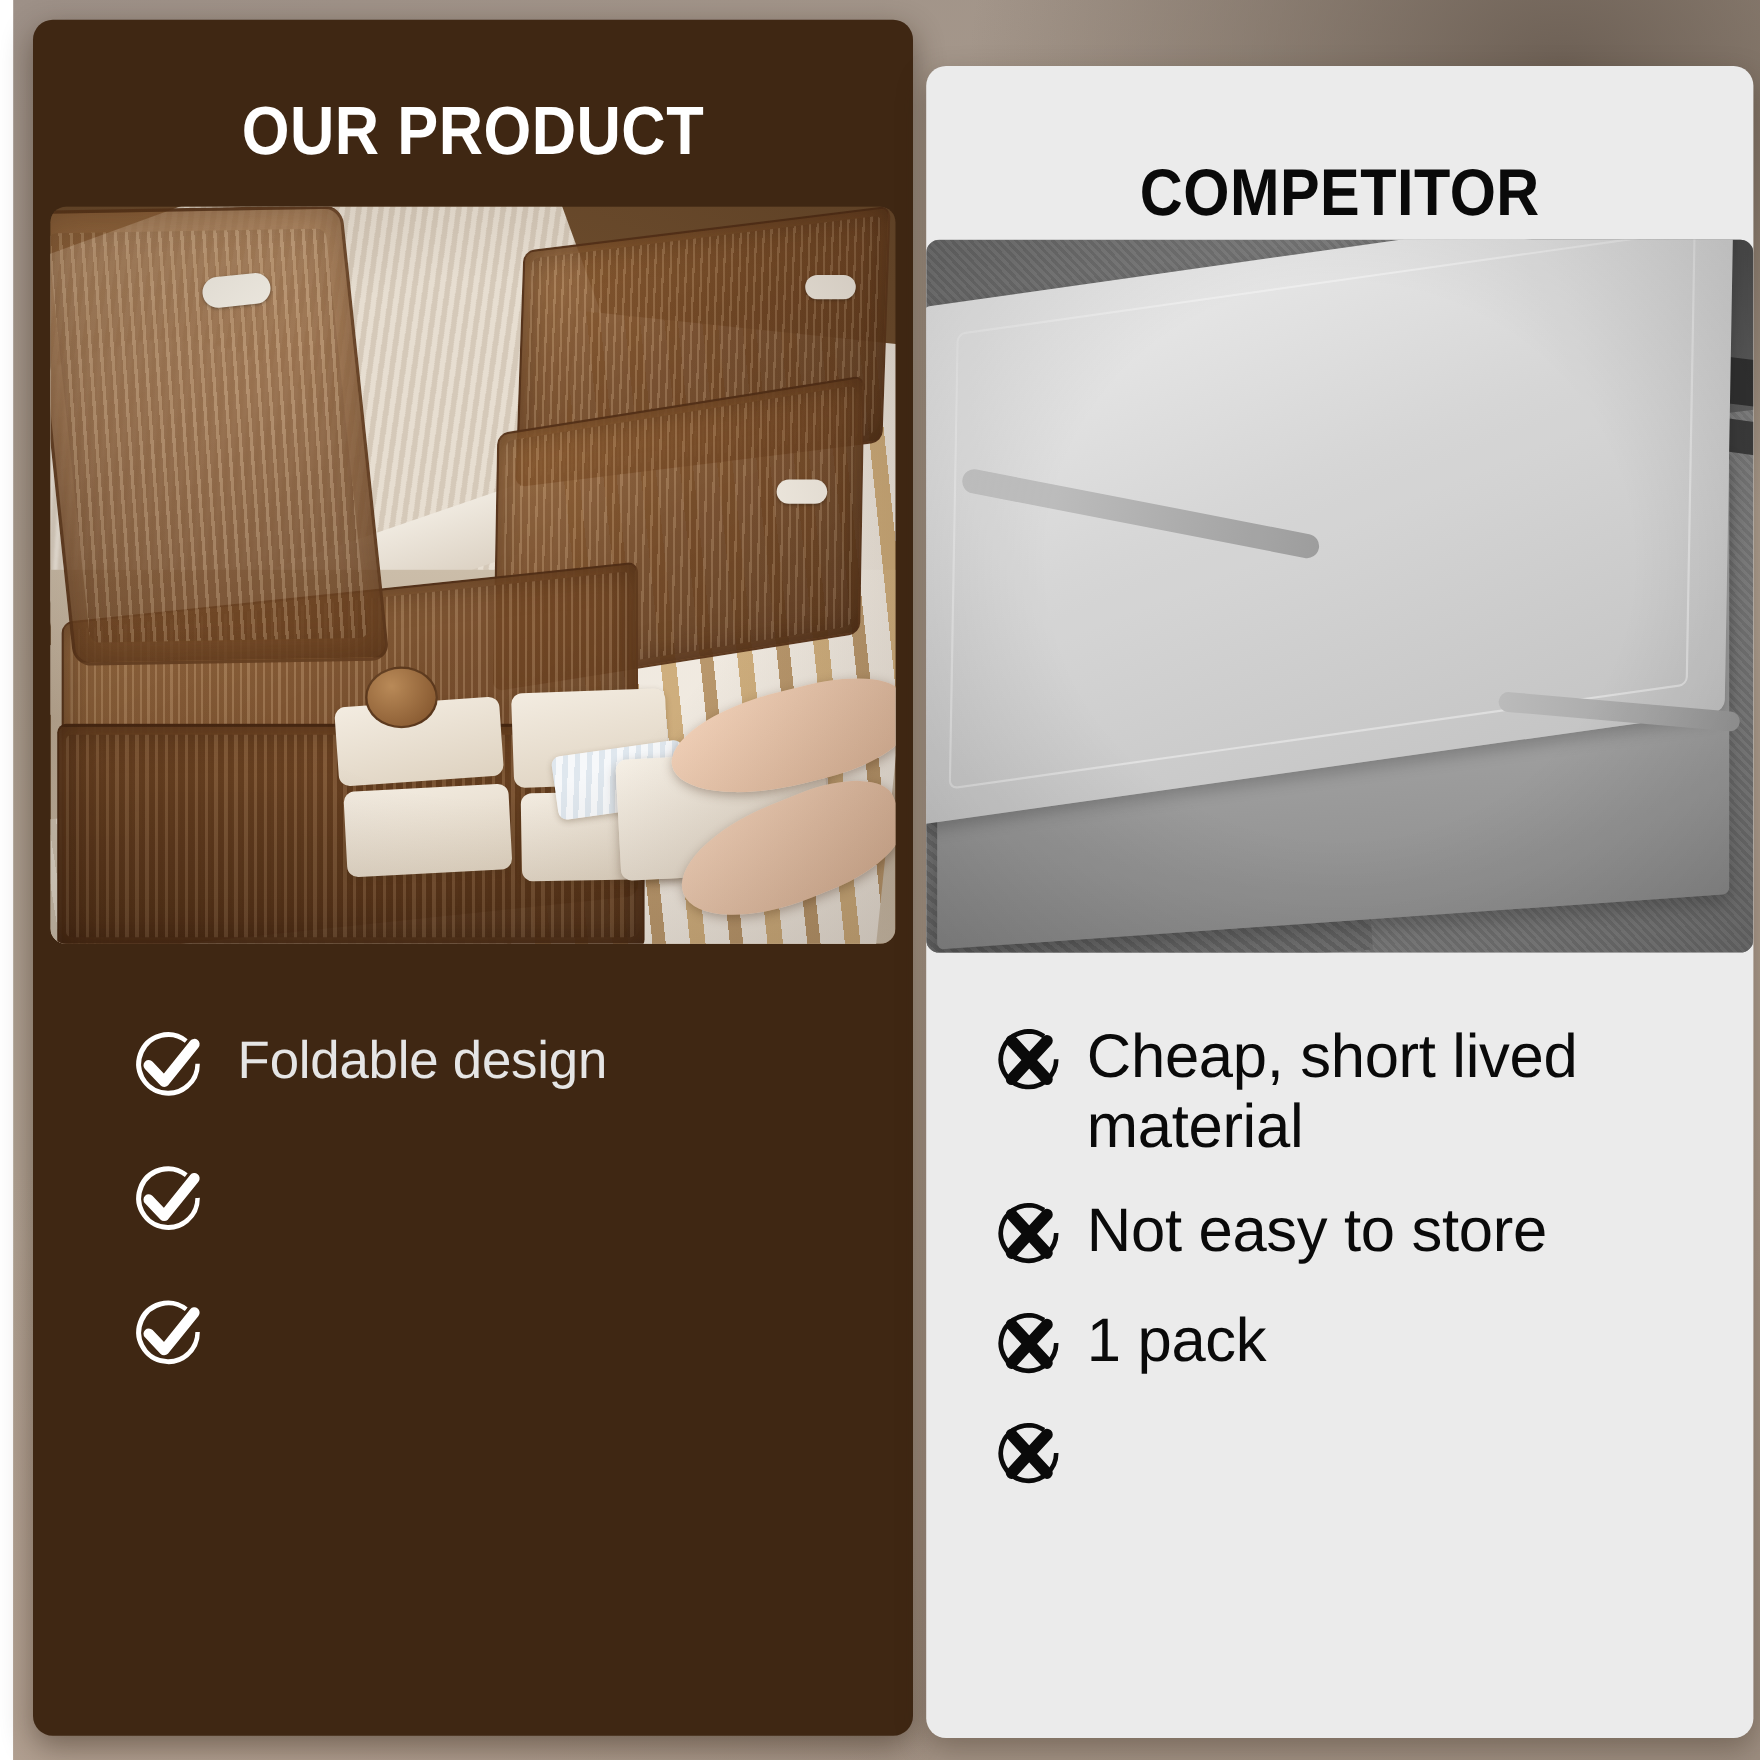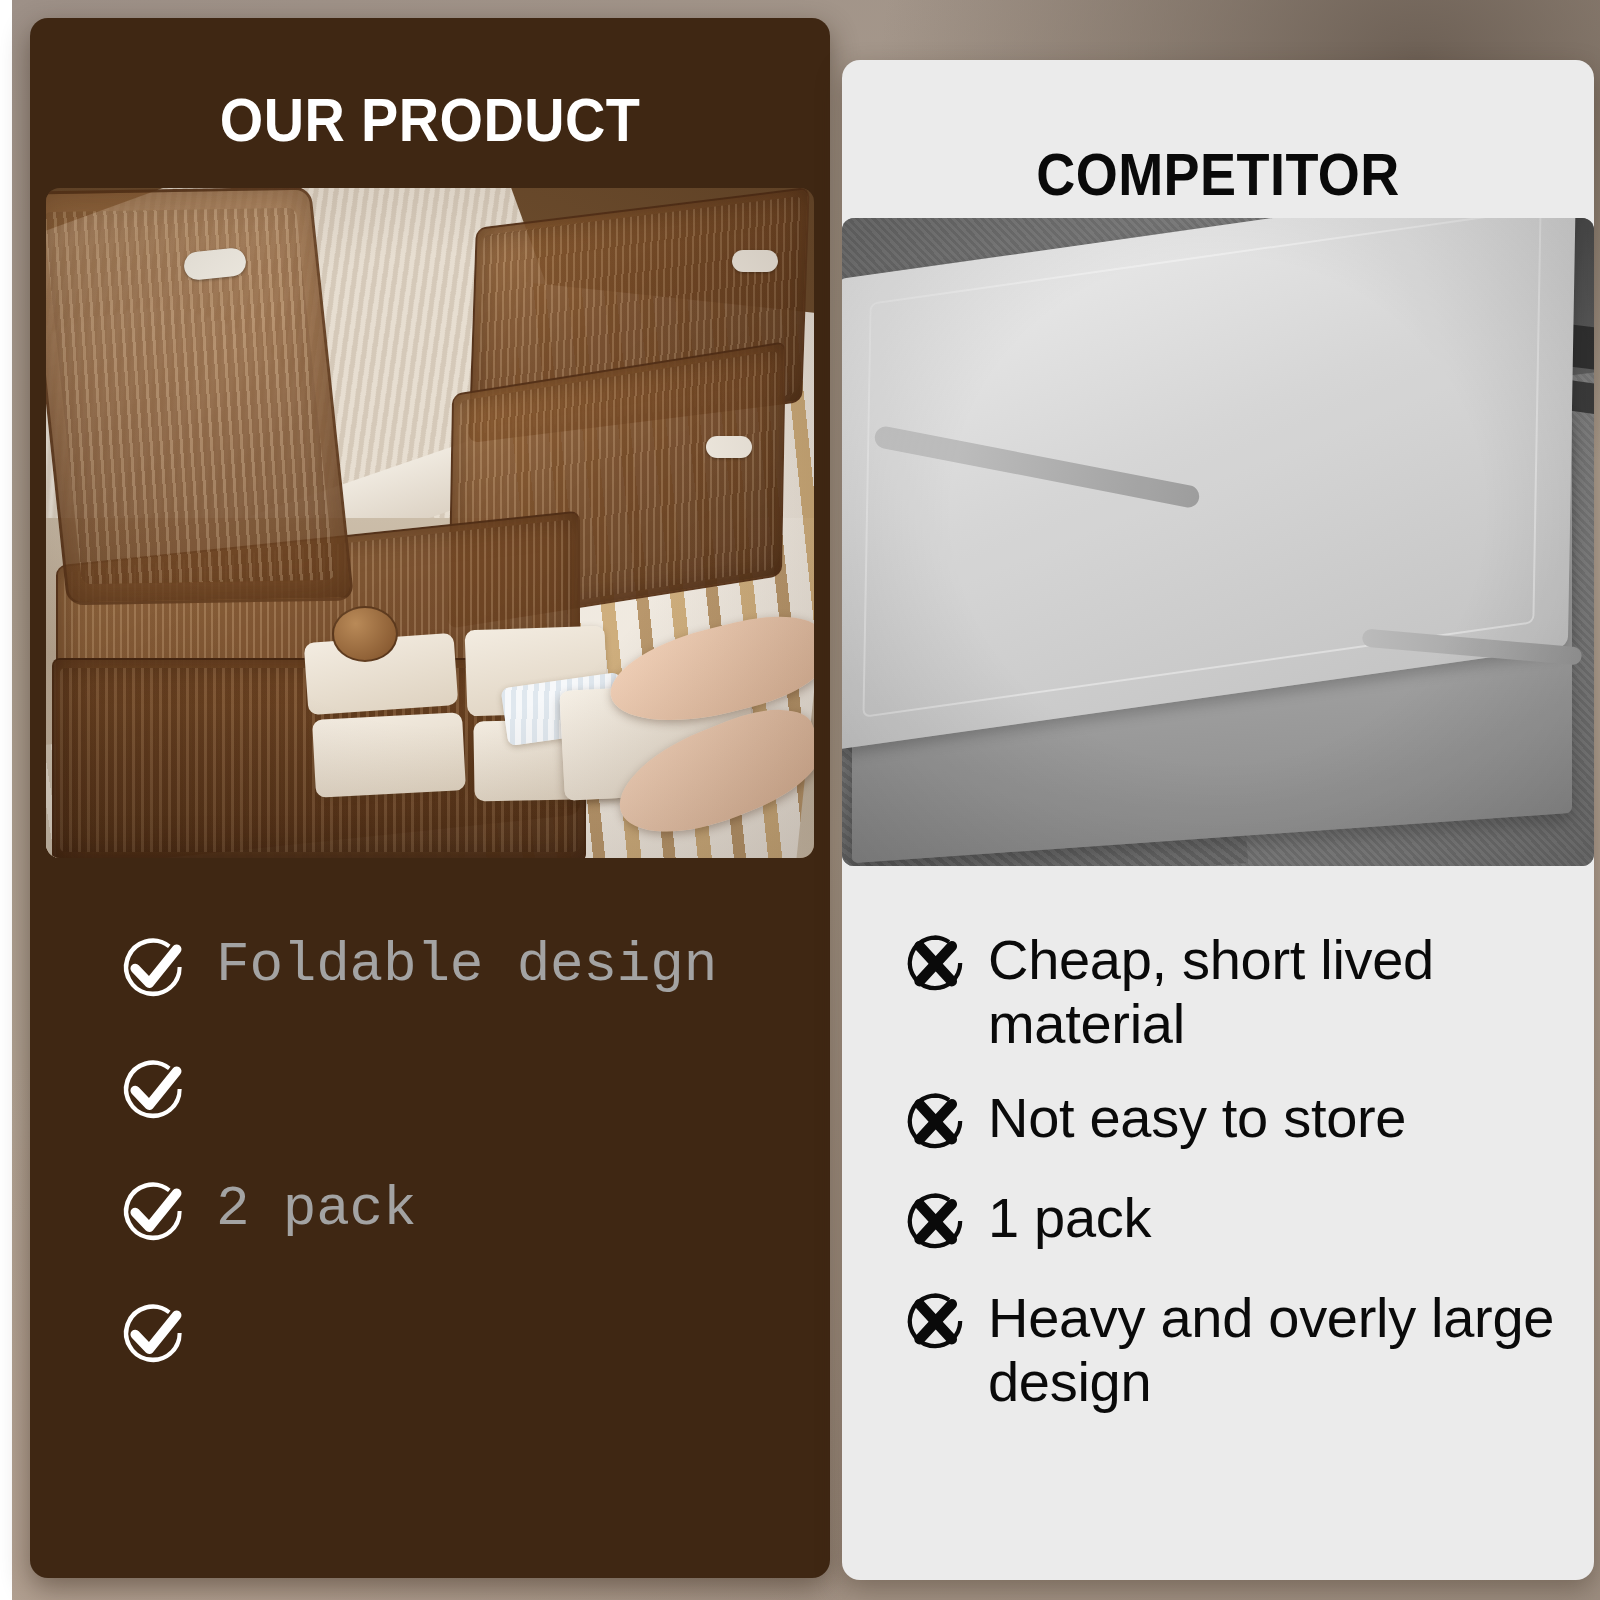--- a/index.html
+++ b/index.html
@@ -267,24 +267,24 @@
   .icon-wrap {
     flex: 0 0 auto;
     width: 74px;
     height: 74px;
     margin-right: 26px;
     margin-top: 2px;
   }
   .icon-wrap svg { display: block; width: 74px; height: 74px; }
 
   .row-label-ours {
-    color: #a3a3a3;
-    font-size: 56px;
+    color: #e5e5e5;
+    font-size: 48px;
     line-height: 74px;
-    font-family: Liberation Mono, monospace;
+    font-family: Liberation Sans, sans-serif;
     letter-spacing: -0.2px;
     white-space: nowrap;
   }
 
   
   .panel-right {
     position: absolute;
     left: 830px;
     top: 60px;
     width: 752px;
@@ -471,29 +471,20 @@
 
       <div class="row">
         <span class="icon-wrap">
           <svg viewBox="0 0 100 100">
             <path d="M72 22 A36 36 0 1 0 86 50 A36 36 0 0 1 50 86 A36 36 0 1 1 72 22 Z" fill="none" stroke="#ffffff" stroke-width="5.5" stroke-linecap="round"></path>
             <path d="M26 52 L45 72 L82 26" fill="none" stroke="#ffffff" stroke-width="13" stroke-linecap="round" stroke-linejoin="round"></path>
           </svg>
         </span>
       </div>
 
-      <div class="row">
-        <span class="icon-wrap">
-          <svg viewBox="0 0 100 100">
-            <path d="M72 22 A36 36 0 1 0 86 50 A36 36 0 0 1 50 86 A36 36 0 1 1 72 22 Z" fill="none" stroke="#ffffff" stroke-width="5.5" stroke-linecap="round"></path>
-            <path d="M26 52 L45 72 L82 26" fill="none" stroke="#ffffff" stroke-width="13" stroke-linecap="round" stroke-linejoin="round"></path>
-          </svg>
-        </span>
-        <span class="row-label-ours">2 pack</span>
-      </div>
 
       <div class="row">
         <span class="icon-wrap">
           <svg viewBox="0 0 100 100">
             <path d="M72 22 A36 36 0 1 0 86 50 A36 36 0 0 1 50 86 A36 36 0 1 1 72 22 Z" fill="none" stroke="#ffffff" stroke-width="5.5" stroke-linecap="round"></path>
             <path d="M26 52 L45 72 L82 26" fill="none" stroke="#ffffff" stroke-width="13" stroke-linecap="round" stroke-linejoin="round"></path>
           </svg>
         </span>
       </div>
 
@@ -553,19 +544,18 @@
       </div>
 
       <div class="row">
         <span class="icon-wrap">
           <svg viewBox="0 0 100 100">
             <path d="M70 20 A36 36 0 1 0 86 50 A36 36 0 0 1 50 86 A36 36 0 1 1 70 20 Z" fill="none" stroke="#0a0a0a" stroke-width="6" stroke-linecap="round"></path>
             <path d="M28 26 L74 76" stroke="#0a0a0a" stroke-width="15" stroke-linecap="round"></path>
             <path d="M74 26 L28 76" stroke="#0a0a0a" stroke-width="15" stroke-linecap="round"></path>
           </svg>
         </span>
-        <span class="row-label-comp">Heavy and overly large design</span>
       </div>
 
     </div>
   </div>
 
 </div>
 
 </body></html>

